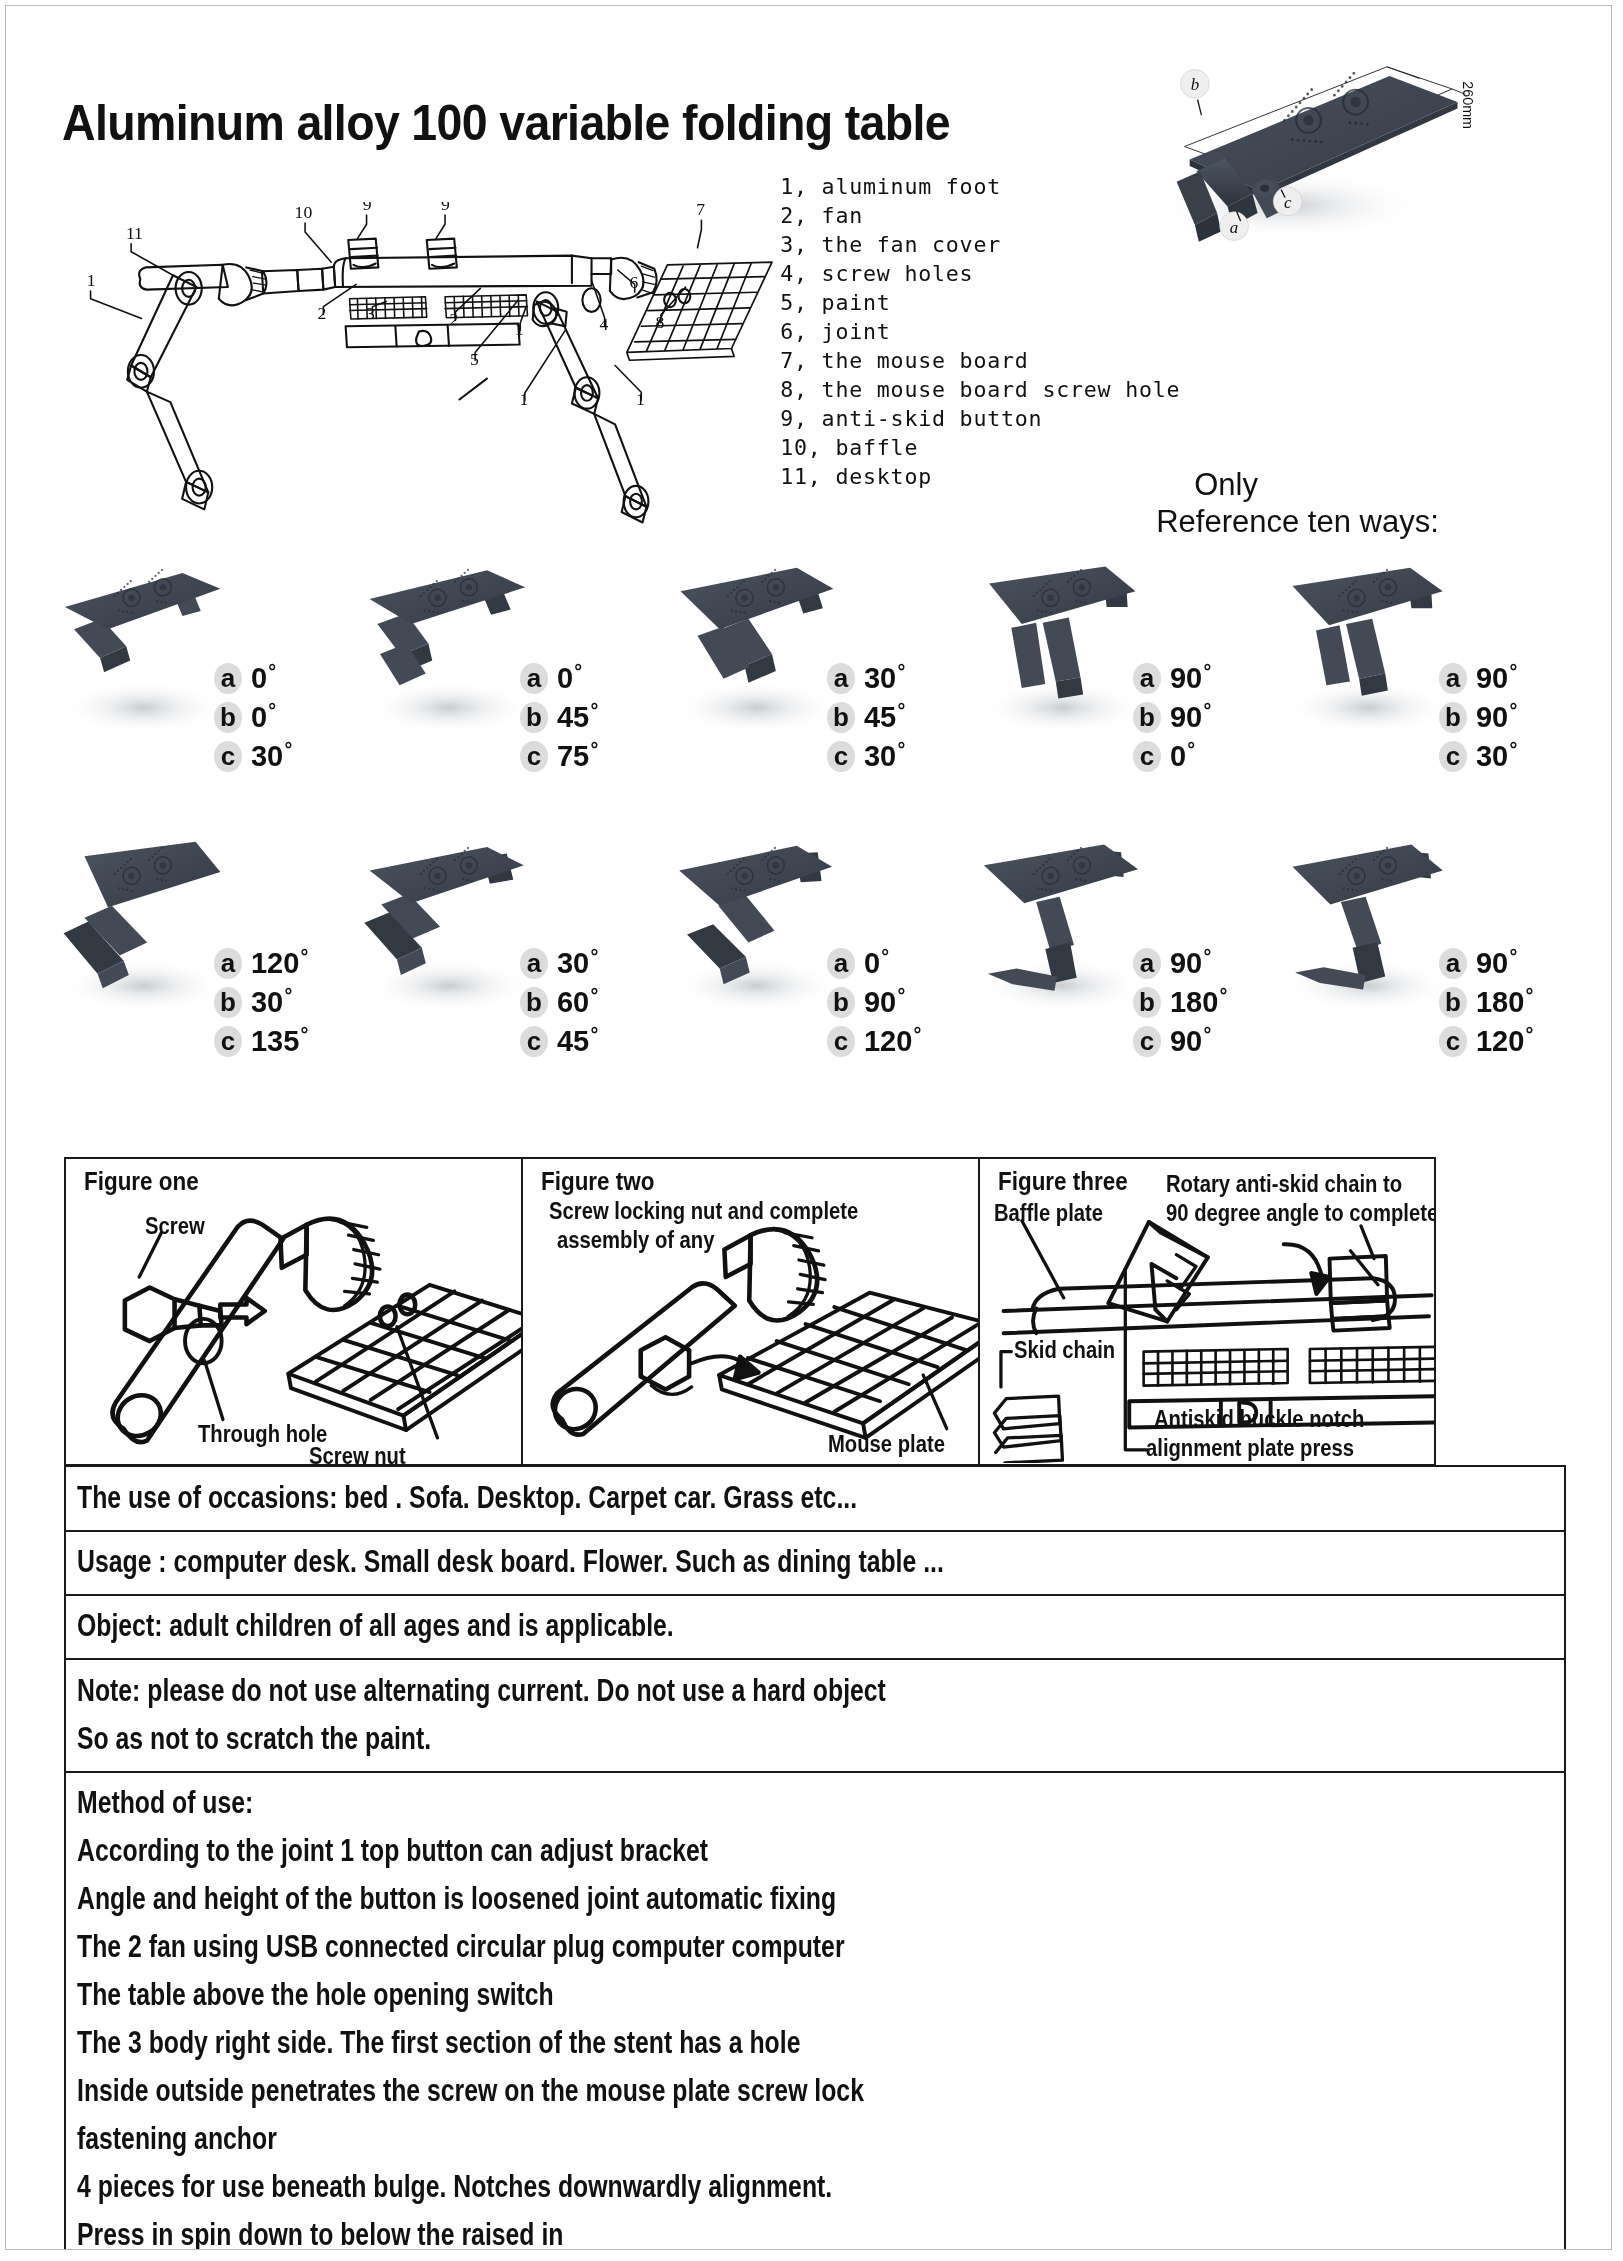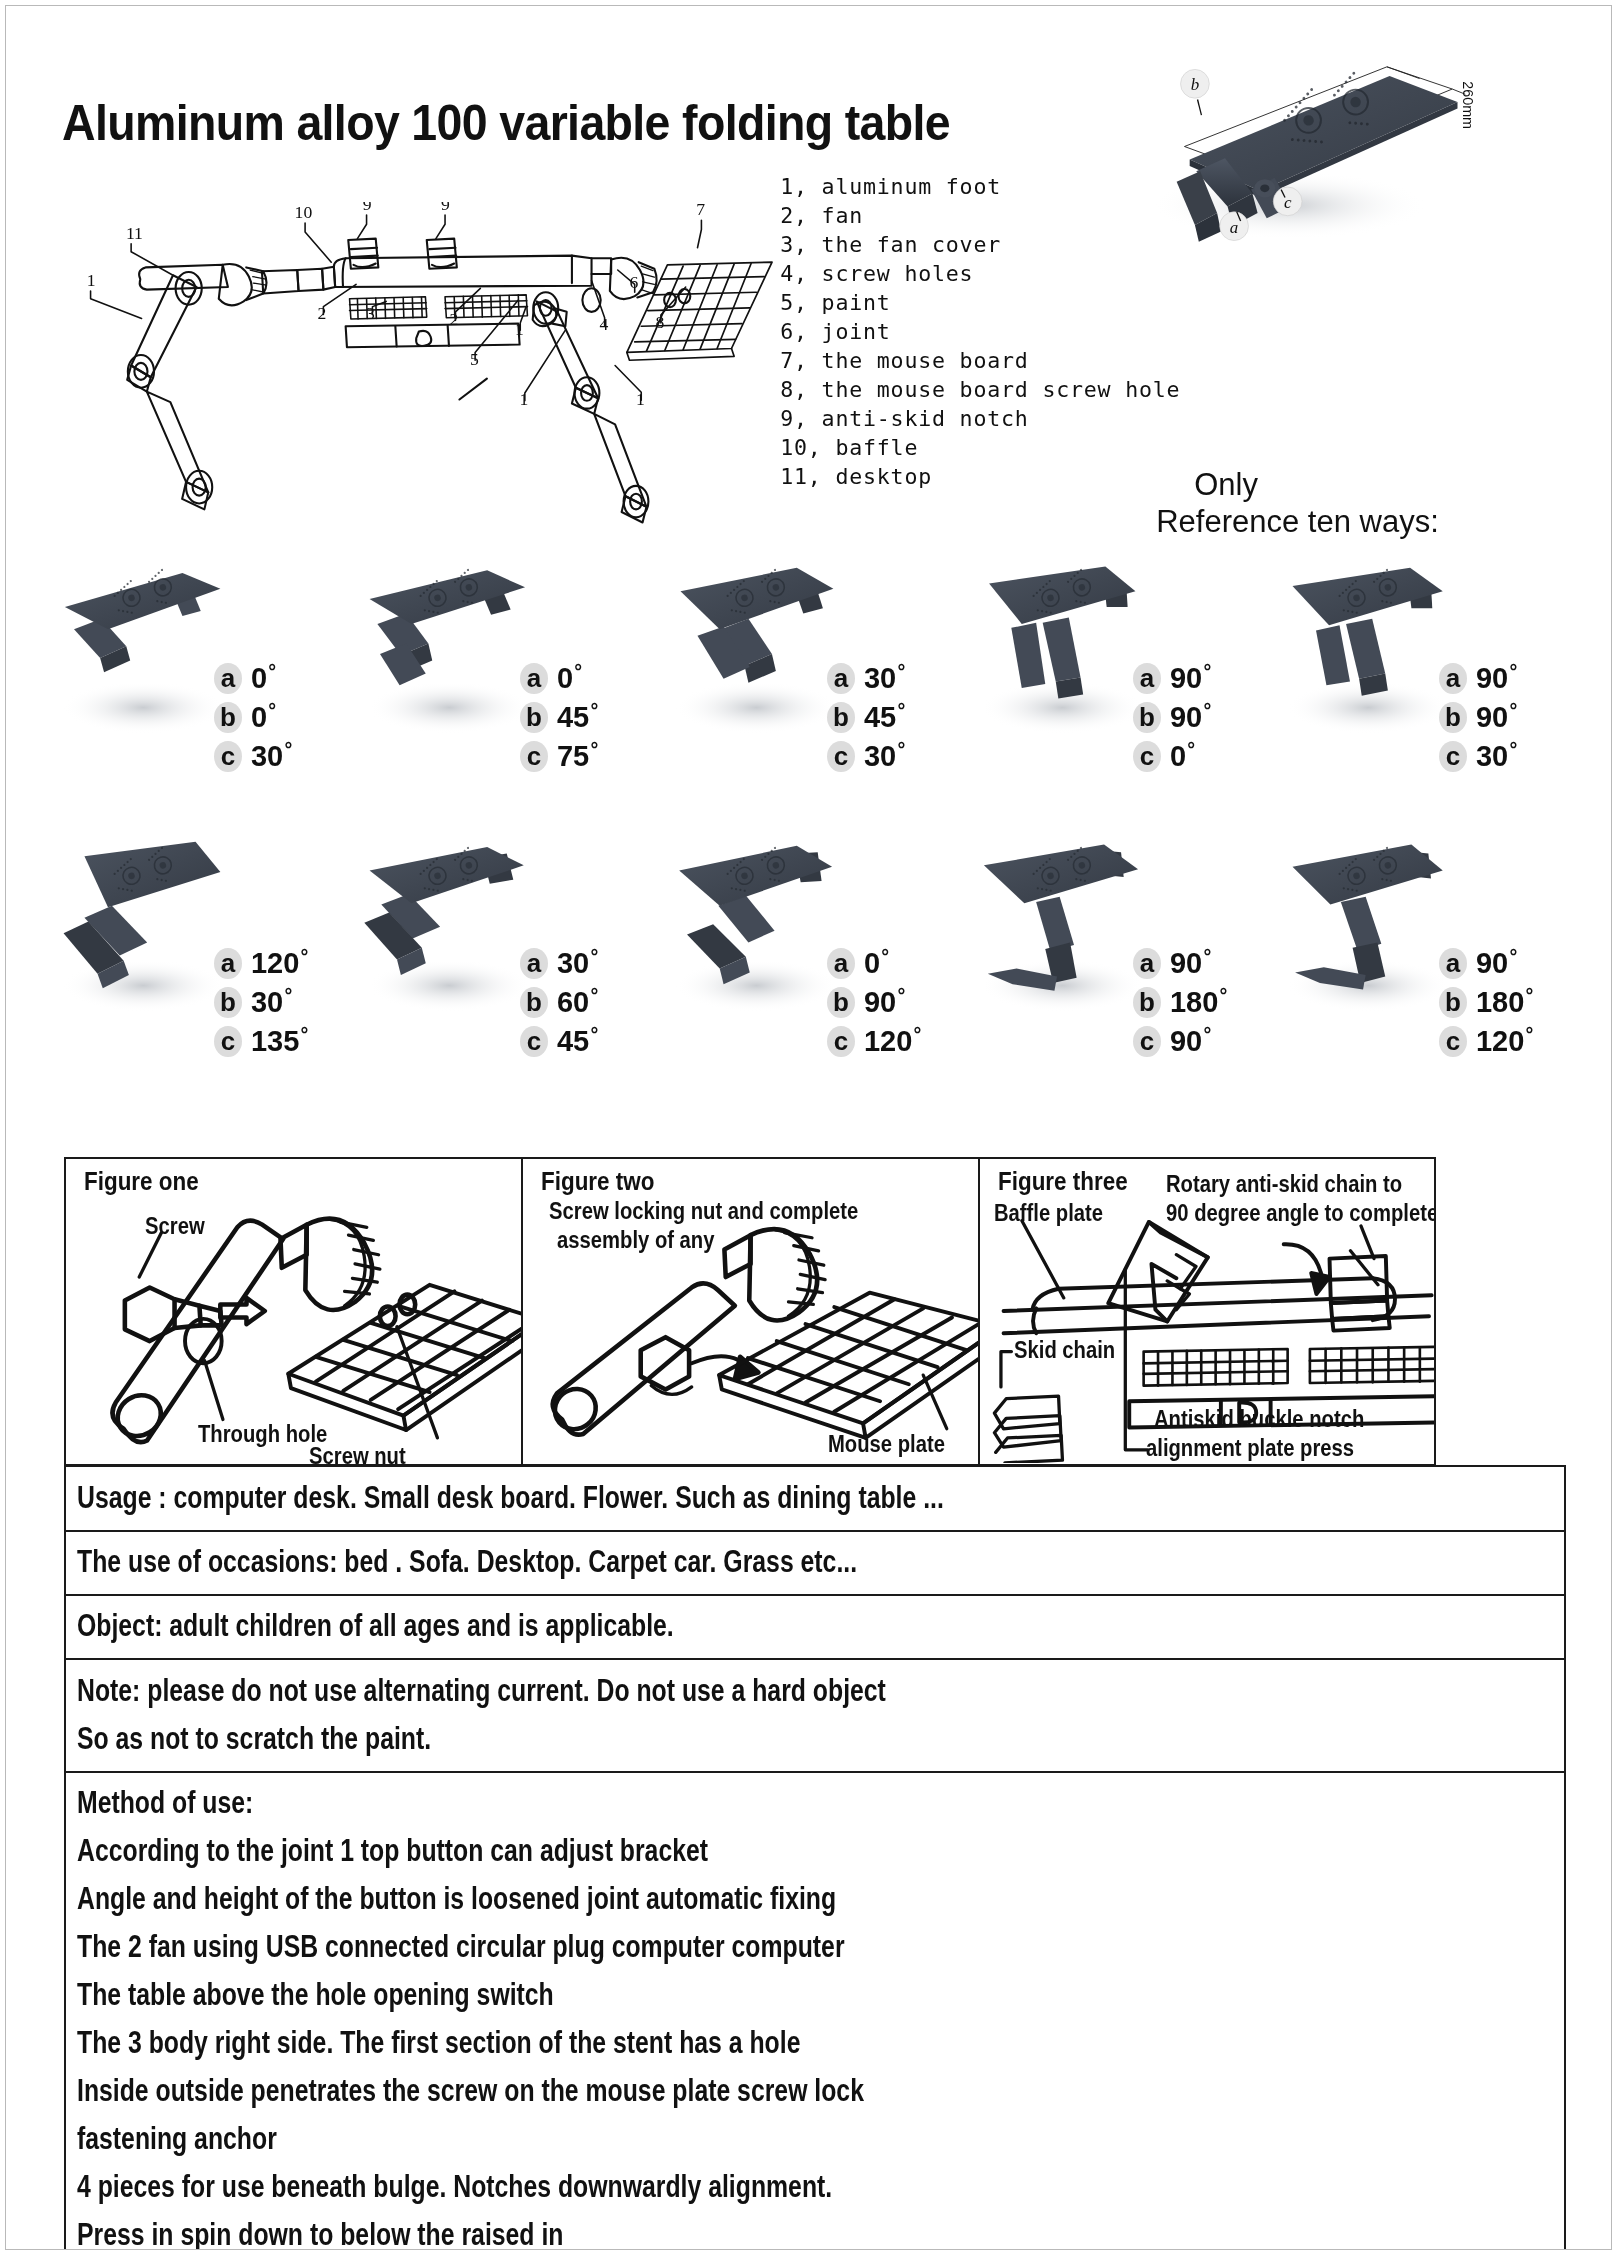--- a/index.html
+++ b/index.html
@@ -291,21 +291,21 @@
 
   <div class="parts">
     <div class="pitem">1, aluminum foot</div>
     <div class="pitem">2, fan</div>
     <div class="pitem">3, the fan cover</div>
     <div class="pitem">4, screw holes</div>
     <div class="pitem">5, paint</div>
     <div class="pitem">6, joint</div>
     <div class="pitem">7, the mouse board</div>
     <div class="pitem">8, the mouse board screw hole</div>
-    <div class="pitem">9, anti-skid notch</div>
+    <div class="pitem">9, anti-skid button</div>
     <div class="pitem">10, baffle</div>
     <div class="pitem">11, desktop</div>
   </div>
 
   <div class="hero">
     <svg width="367" height="209" viewBox="0 0 560 320">
       <defs>
         <linearGradient id="hg" x1="0" y1="0" x2="1" y2="1">
           <stop offset="0" stop-color="#4a525e"></stop>
             <stop offset="1" stop-color="#353b45"></stop>
@@ -1267,24 +1267,24 @@
       <div class="flab" style="left:186px;top:11.8px;">Rotary anti-skid chain to</div>
       <div class="flab" style="left:186px;top:41px;">90 degree angle to complete</div>
       <div class="flab" style="left:34px;top:178px;">Skid chain</div>
       <div class="flab" style="left:174px;top:247px;">Antiskid buckle notch</div>
       <div class="flab" style="left:166px;top:276px;">alignment plate press</div>
     </div>
   </div>
 
   <div class="txtbox" id="text-table">
       <div class="trow">
+        <div class="tline">The use of occasions: bed . Sofa. Desktop. Carpet car. Grass etc...</div>
+      </div>
+      <div class="trow">
         <div class="tline">Usage : computer desk. Small desk board. Flower. Such as dining table ...</div>
-      </div>
-      <div class="trow">
-        <div class="tline">The use of occasions: bed . Sofa. Desktop. Carpet car. Grass etc...</div>
       </div>
       <div class="trow">
         <div class="tline">Object: adult children of all ages and is applicable.</div>
       </div>
       <div class="trow">
         <div class="tline">Note: please do not use alternating current. Do not use a hard object</div>
         <div class="tline">So as not to scratch the paint.</div>
       </div>
       <div class="trow method">
         <div class="tline">Method of use:</div>

